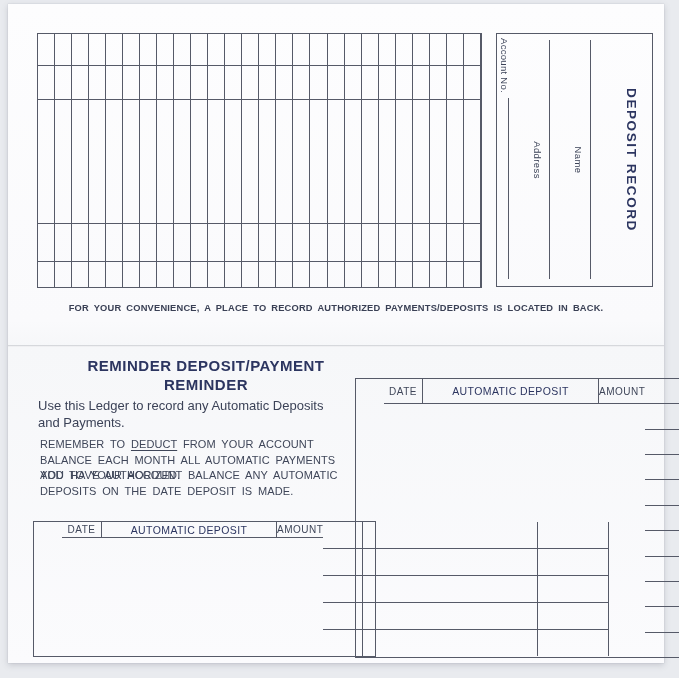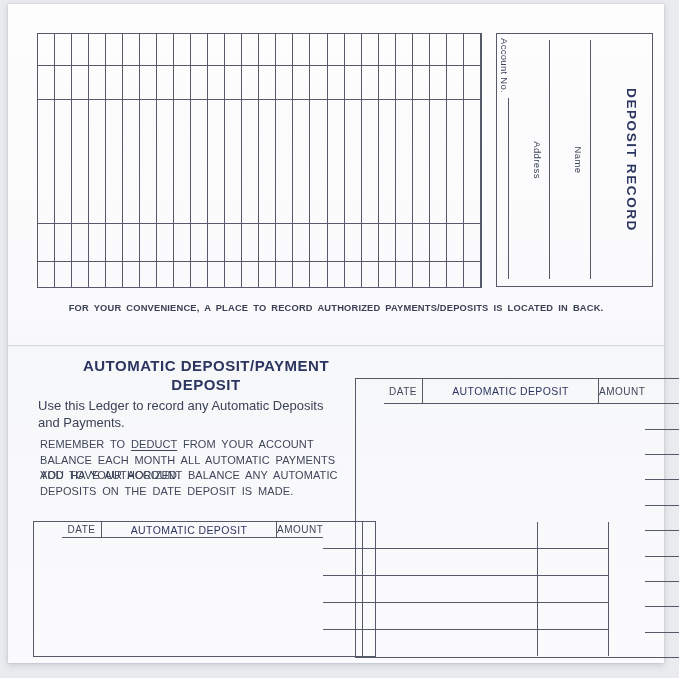--- a/index.html
+++ b/index.html
@@ -87,22 +87,22 @@
         <span class="vtext panel-title">DEPOSIT RECORD</span>
       </div>
 
       <div class="note">FOR YOUR CONVENIENCE, A PLACE TO RECORD AUTHORIZED PAYMENTS/DEPOSITS IS LOCATED IN BACK.</div>
     </section>
 
     <i class="crease"></i>
 
     <section>
       <div class="heading">
-        <div>AUTOMATIC DEPOSIT/PAYMENT</div>
-        <div>DEPOSIT</div>
+        <div>REMINDER DEPOSIT/PAYMENT</div>
+        <div>REMINDER</div>
       </div>
 
       <p class="intro">Use this Ledger to record any Automatic Deposits and Payments.</p>
 
       <p class="upara p2"><span>REMEMBER TO </span><span class="u">DEDUCT</span><span> FROM YOUR ACCOUNT
 BALANCE EACH MONTH ALL AUTOMATIC PAYMENTS
 YOU HAVE AUTHORIZED.</span></p>
 
       <p class="upara p3">ADD TO YOUR ACCOUNT BALANCE ANY AUTOMATIC
 DEPOSITS ON THE DATE DEPOSIT IS MADE.</p>

